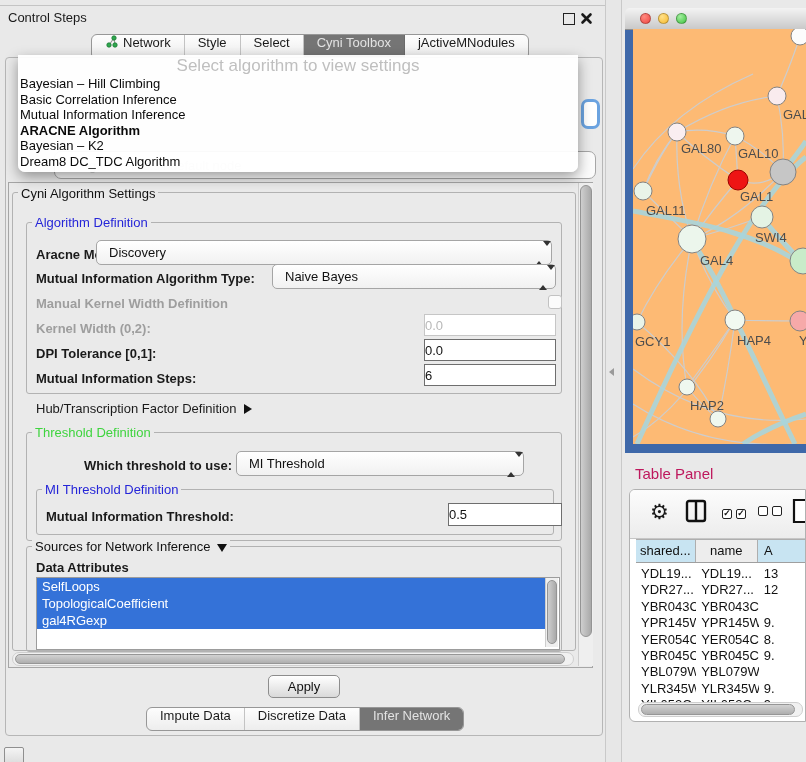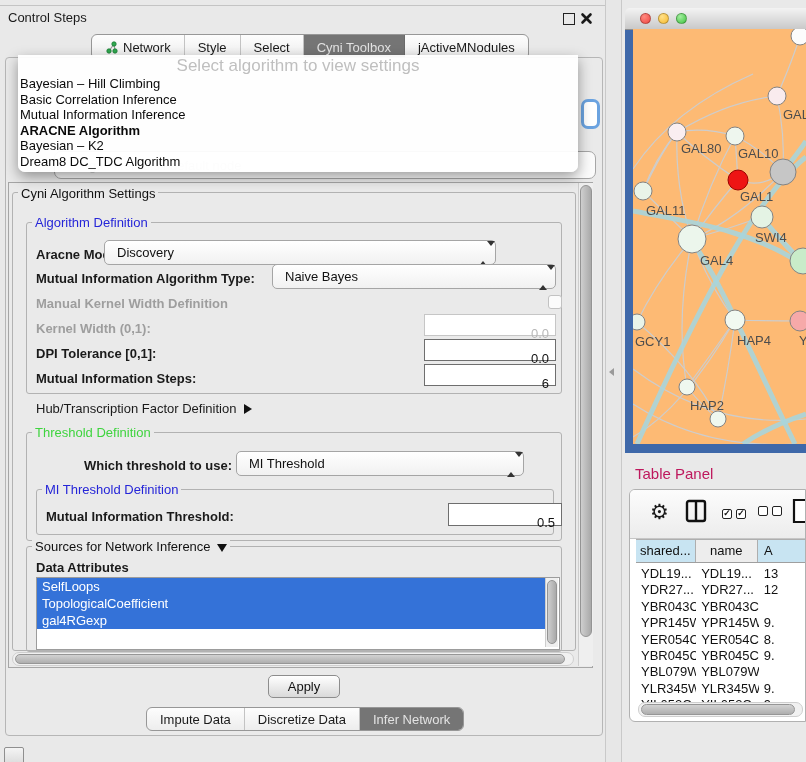--- a/index.html
+++ b/index.html
@@ -7,21 +7,21 @@
        font-family:"Liberation Sans",sans-serif;font-size:13px;color:#111;
        overflow:hidden;-webkit-font-smoothing:antialiased}
   .abs{position:absolute}
   .hairline{position:absolute;background:#c4c4c4;height:1px}
   
   .cp-title{position:absolute;left:8px;top:10px;font-size:13px;color:#1a1a1a}
   .win-float{position:absolute;width:10px;height:10px;border:1.5px solid #222;background:transparent}
   
   .tabrow{position:absolute;display:flex;align-items:stretch;height:24px;
           border:1px solid #979797;border-radius:6px;background:linear-gradient(#fdfdfd,#ededed);overflow:hidden}
-  .tab{display:flex;align-items:center;gap:5px;padding:8px 13px;font-size:13px;color:#1a1a1a;
+  .tab{display:flex;align-items:flex-start;gap:5px;padding:0 13px;font-size:13px;color:#1a1a1a;
        border-right:1px solid #c3c3c3;white-space:nowrap}
   .tab:last-child{border-right:none}
   .tab.selected{background:#757575;color:#e3e3e3;border-right-color:#6a6a6a}
   
   .content-box{position:absolute;border:1px solid #b6b6b6;border-radius:4px;background:#eaeaea}
   
   .gbox{position:absolute;border:1px solid #b2b2b2;border-radius:3px}
   .grouplab{position:absolute;background:#eaeaea;padding:0 3px;font-size:13px;white-space:nowrap}
   .lbl{position:absolute;font-size:13px;font-weight:bold;color:#1a1a1a;white-space:nowrap}
   .lbl.gray{color:#9e9e9e}
@@ -29,21 +29,21 @@
   .blue{color:#2525d8}.green{color:#3fd43f}
   
   .combo{position:absolute;height:25px;border:1px solid #a5a5a5;border-radius:5px;
          background:linear-gradient(#ffffff,#f1f1f1);box-sizing:border-box}
   .combo .val{position:absolute;left:12px;top:4px;font-size:13px;color:#111;white-space:nowrap}
   .spin{position:absolute;right:8px;top:5px;width:8px}
   .tri-up{width:0;height:0;border-left:4px solid transparent;border-right:4px solid transparent;border-bottom:5px solid #333;margin:0 auto 2px auto}
   .tri-dn{width:0;height:0;border-left:4px solid transparent;border-right:4px solid transparent;border-top:5px solid #333;margin:0 auto}
   
   .tfield{position:absolute;height:22px;background:#fff;border:1px solid #6e6e6e;box-sizing:border-box;
-          font-size:13px;text-align:right;padding:11px 6px 0 0;color:#111}
+          font-size:13px;text-align:left;padding:3px 6px 0 0;color:#111}
   .tfield.disabled{border-color:#c6c6c6;color:#b8b8b8}
   .checkbox{position:absolute;width:14px;height:14px;border:1.5px solid #c2c2c2;border-radius:3px;background:#fbfbfb;box-sizing:border-box}
   
   .tri-right{display:inline-block;width:0;height:0;border-top:5px solid transparent;border-bottom:5px solid transparent;border-left:8px solid #111;margin-left:8px;vertical-align:-1px}
   .tri-down{display:inline-block;width:0;height:0;border-left:5px solid transparent;border-right:5px solid transparent;border-top:8px solid #111;margin-left:6px;vertical-align:-1px}
   
   .listbox{position:absolute;background:#fff;border:1px solid #9c9c9c;overflow:hidden}
   .attr-item{height:17px;line-height:17px;padding-left:5px;font-size:13px;color:#111;margin-right:13px}
   .attr-item.selected{background:#3472d8;color:#fff}
   .vscroll{position:absolute;background:#efefef;border-left:1px solid #cdcdcd}
@@ -138,35 +138,35 @@
   <div class="hthumb" style="left:2px;top:1px;width:548px;height:8px"></div>
 </div>
 
 <div class="gbox" style="left:12px;top:192px;width:562px;height:457px"></div>
 <div class="grouplab" style="left:18px;top:186px">Cyni Algorithm Settings</div>
 
 <div class="gbox" style="left:26px;top:222px;width:534px;height:170px"></div>
 <div class="grouplab blue" style="left:32px;top:215px">Algorithm Definition</div>
 
 <div class="lbl" style="left:36px;top:247px">Aracne Mode:</div>
-<div class="combo" style="left:104px;top:240px;width:392px">
+<div class="combo" style="left:96px;top:240px;width:456px">
   <span class="val">Discovery</span>
   <span class="spin"><span class="tri-up"></span><span class="tri-dn"></span></span>
 </div>
 
 <div class="lbl" style="left:36px;top:271px">Mutual Information Algorithm Type:</div>
 <div class="combo" style="left:272px;top:264px;width:284px">
   <span class="val">Naive Bayes</span>
   <span class="spin"><span class="tri-up"></span><span class="tri-dn"></span></span>
 </div>
 
 <div class="lbl gray" style="left:36px;top:296px">Manual Kernel Width Definition</div>
 <div class="checkbox" style="left:548px;top:295px"></div>
 
-<div class="lbl gray" style="left:36px;top:321px">Kernel Width (0,1):</div>
+<div class="lbl gray" style="left:36px;top:321px">Kernel Width (0,2):</div>
 <div class="tfield disabled" style="left:424px;top:314px;width:132px">0.0</div>
 
 <div class="lbl" style="left:36px;top:346px">DPI Tolerance [0,1]:</div>
 <div class="tfield" style="left:424px;top:339px;width:132px">0.0</div>
 
 <div class="lbl" style="left:36px;top:371px">Mutual Information Steps:</div>
 <div class="tfield" style="left:424px;top:364px;width:132px">6</div>
 
 <div class="lbl plain" style="left:36px;top:401px">
   <span>Hub/Transcription Factor Definition</span><span class="tri-right"></span>

